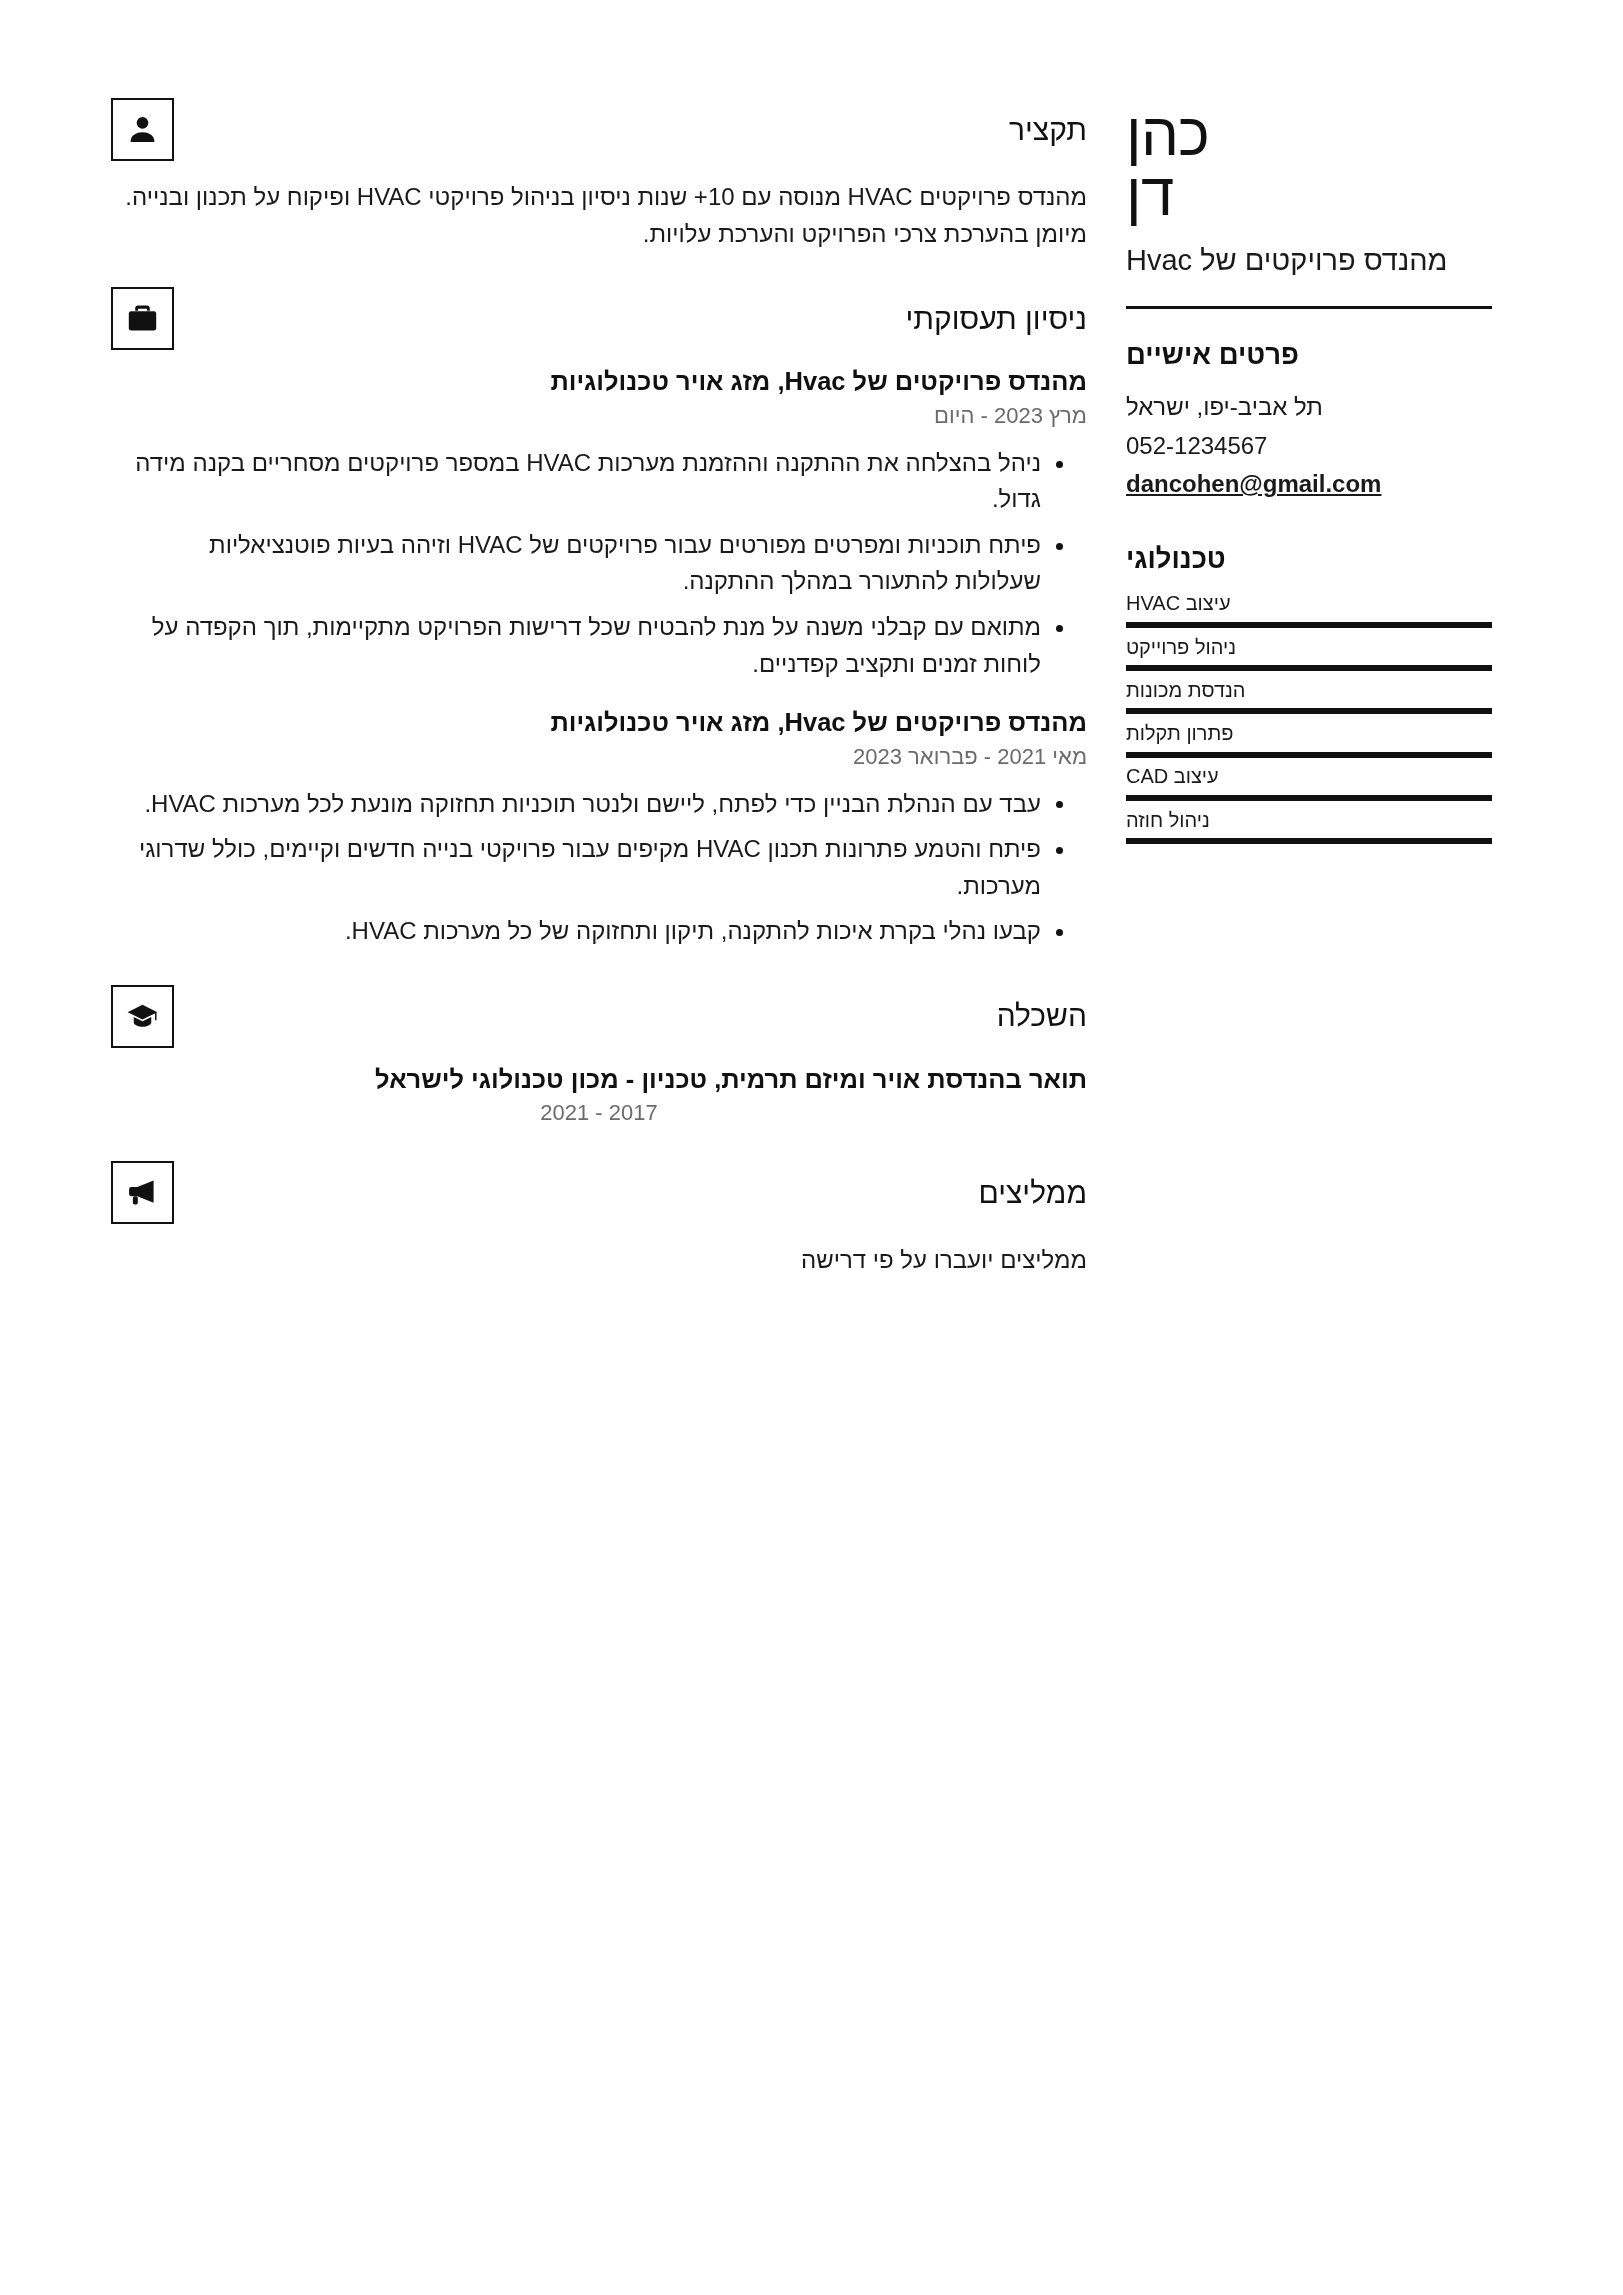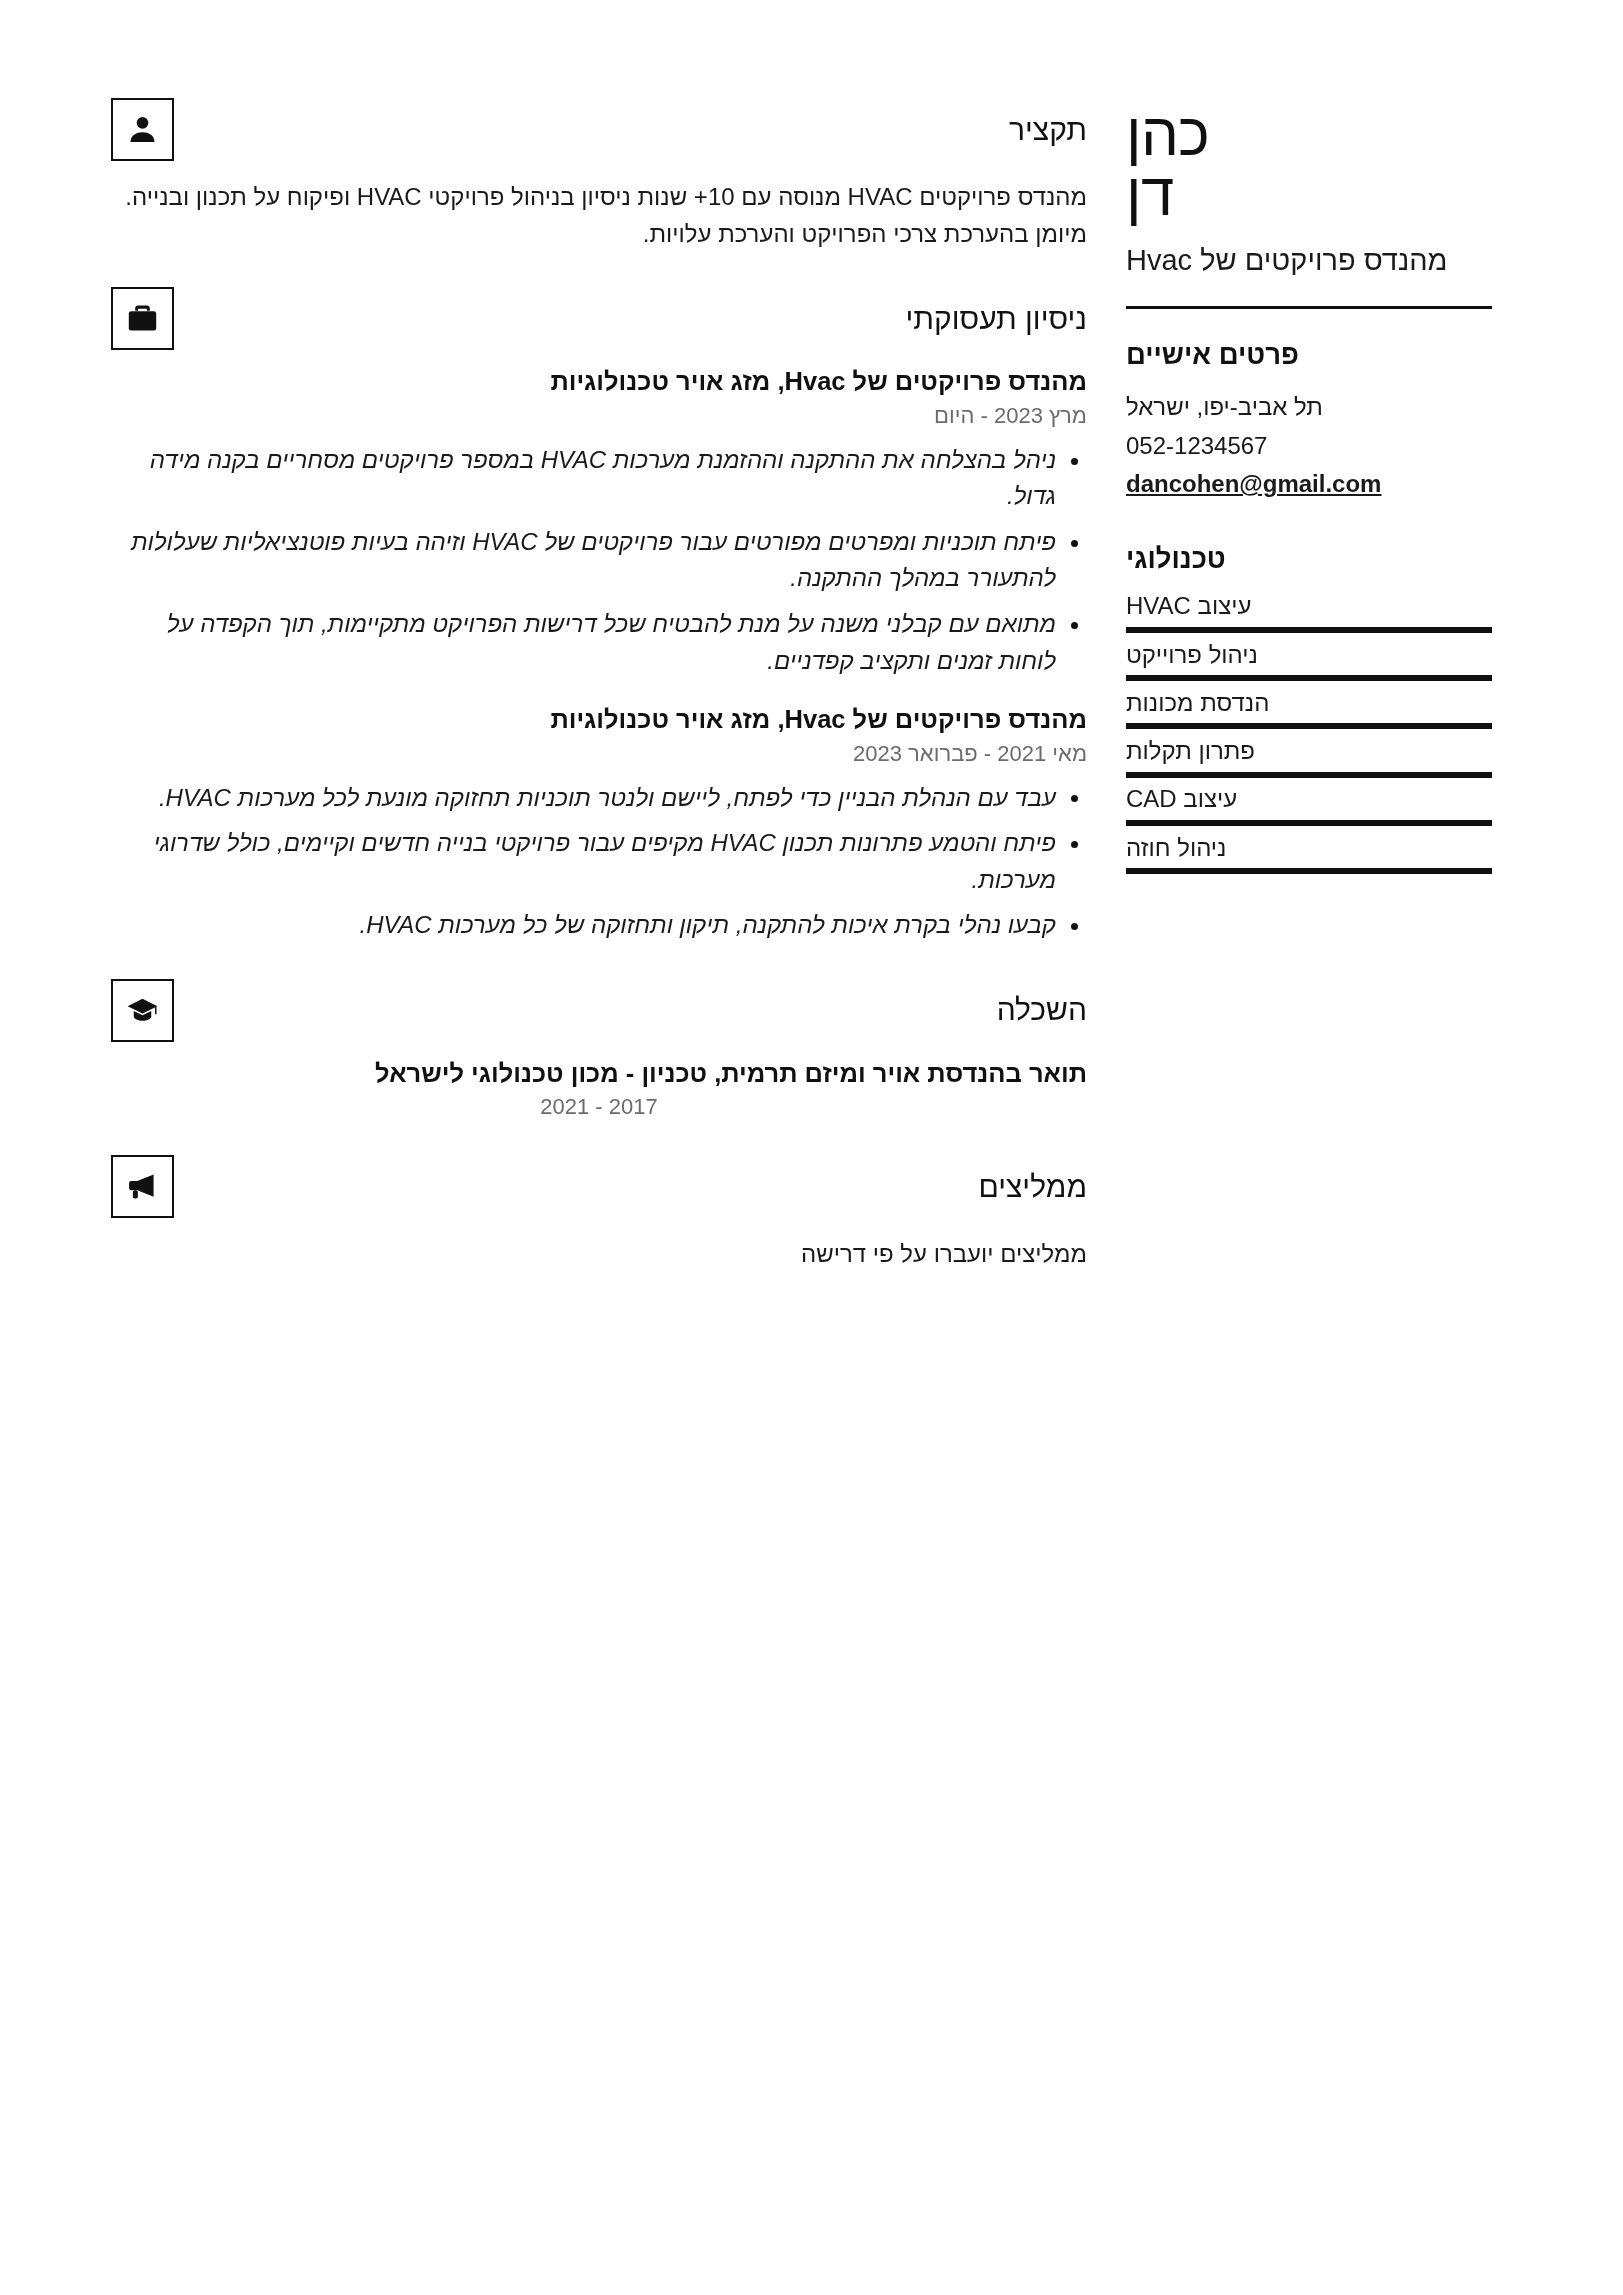--- a/index.html
+++ b/index.html
@@ -71,21 +71,21 @@
   .contact-line.link {
     text-decoration: underline;
     color: #1a1a1a;
     font-weight: bold;
   }
   .skills-gap { height: 39px; }
   .skill {
     margin-bottom: 7.9px;
   }
   .skill-label {
-    font-size: 24px;
+    font-size: 20px;
     text-align: left;
     color: #1a1a1a;
     padding-bottom: 6.5px;
   }
   .skill-bar {
     height: 5.9px;
     background: #111;
     width: 100%;
   }
 
@@ -142,23 +142,22 @@
     margin-bottom: 6.5px;
   }
   .job-dates {
     font-size: 22px;
     color: #6b6b6b;
     text-align: right;
     margin-bottom: 13px;
   }
   ul.bullets {
     list-style: none;
-    margin: 1px;
+    margin: 16px;
     padding: 0;
-    font-style: italic;
   }
   ul.bullets li {
     position: relative;
     font-size: 24px;
     line-height: 1.52;
     text-align: right;
     padding-right: 30px;
     margin-bottom: 9.2px;
     color: #1a1a1a;
   }

